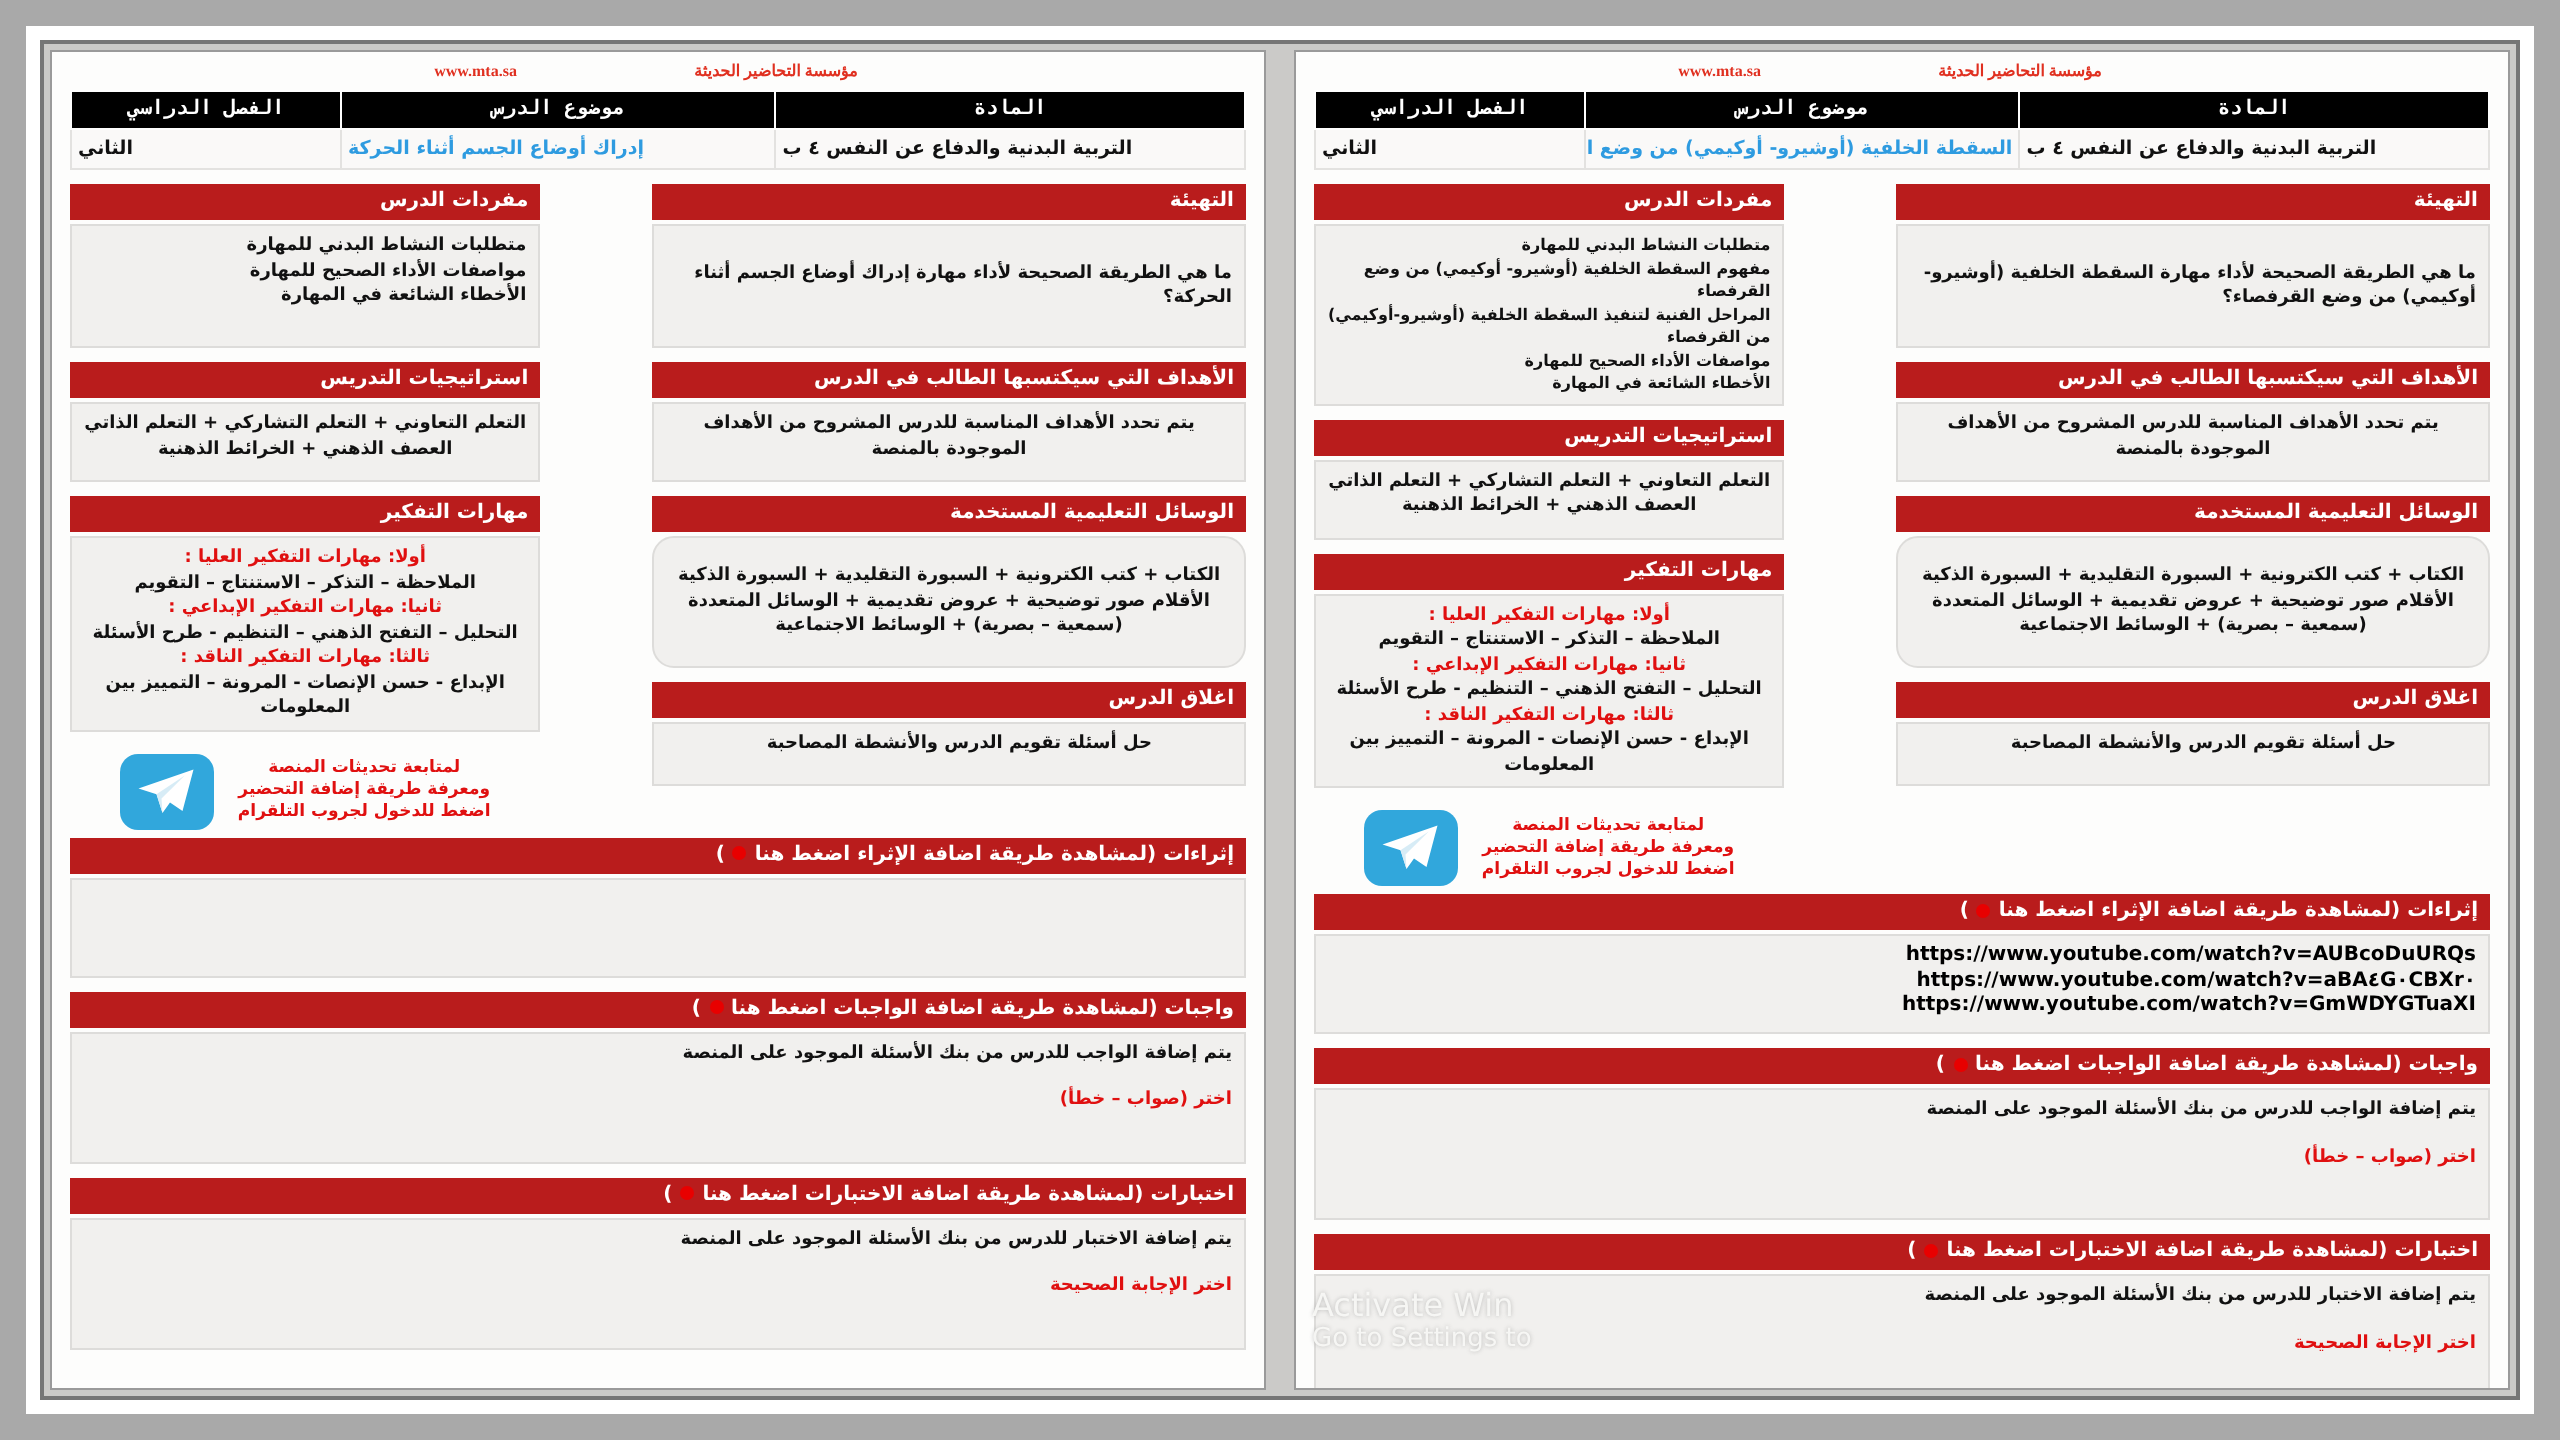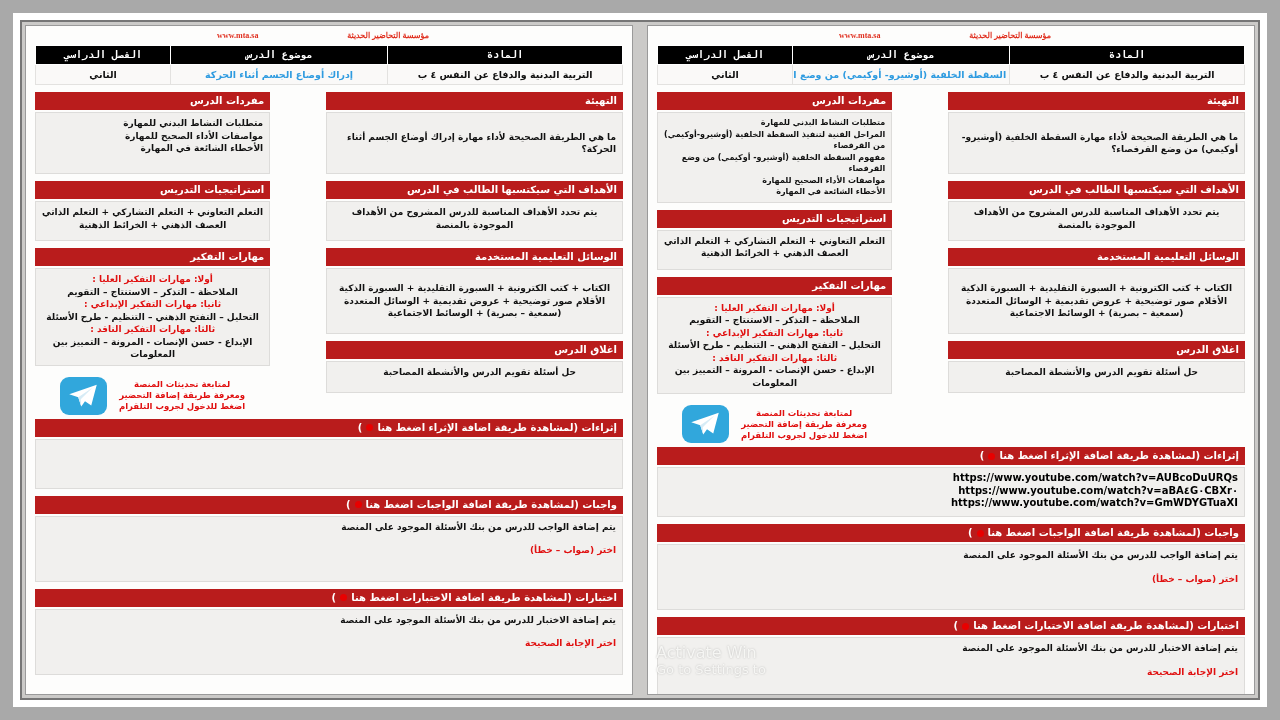--- a/index.html
+++ b/index.html
@@ -13,39 +13,39 @@
   
   .hdrline{position:relative;height:12px;margin-bottom:2px;}
   .hdrline span{position:absolute;top:0;color:#e03020;font-size:8px;font-weight:bold;white-space:nowrap;font-family:Liberation Serif, serif;}
   .hdrline .org{right:33%;}
   .hdrline .site{right:62%;}
   
   table.info{width:100%;border-collapse:collapse;table-layout:fixed;}
   table.info th{background:#000000;color:#fff;font-size:10px;font-weight:bold;
                 padding:3px 4px;border:1px solid #ffffff;text-align:center;font-family:Liberation Mono, monospace;}
   table.info td{background:#faf9f8;font-size:9.5px;font-weight:bold;color:#111;
-                padding:4px 3px;border:1px solid #e3e2e0;text-align:center;white-space:nowrap;overflow:hidden;}
+                padding:4px 3px;border:1px solid #e3e2e0;text-align:left;white-space:nowrap;overflow:hidden;}
   table.info td.topic{color:#2e9be0;}
   col.c-subject{width:40%;} col.c-topic{width:37%;} col.c-sem{width:23%;}
   
   .sec{margin-bottom:7px;}
   .bar{background:#b91c1c;color:#fff;font-weight:bold;font-size:10px;
        padding:3px 6px 4px;line-height:11px;}
   .body{background:#f1f0ee;border:1px solid #dddcda;margin-top:2px;
         font-size:9px;font-weight:bold;color:#111;padding:4px 6px;line-height:12.5px;}
   .cols{display:flex;justify-content:space-between;margin-top:7px;}
   .colR{width:50.5%;} .colL{width:40%;}
   .body.t-right{text-align:right;}
   .body.t-center{text-align:center;}
   .b-tahyia{min-height:52px;display:flex;align-items:center;}
   .b-mufradat{min-height:52px;}
   .b-mufradat.small{font-size:8px;line-height:11.5px;}
   .b-objectives{min-height:30px;}
   .b-strategies{min-height:30px;}
-  .b-aids{min-height:56px;display:flex;flex-direction:column;justify-content:center;}
+  .b-aids{min-height:56px;display:flex;flex-direction:column;justify-content:center;border-radius:11px;}
   .b-thinking{min-height:78px;}
   .b-thinking .red{color:#e01010;}
   .b-closing{min-height:22px;padding-right:46px;}
   
   .tg{display:flex;align-items:center;justify-content:center;gap:12px;margin-top:4px;min-height:46px;}
   .tg .note{color:#e01010;font-size:8.5px;font-weight:bold;text-align:center;line-height:11px;}
   .tg .icon{width:47px;height:38px;background:#31a7dc;border-radius:9px;
             display:flex;align-items:center;justify-content:center;flex:0 0 auto;}
   
   .bar .dot{display:inline-block;width:7px;height:7px;border-radius:50%;
@@ -224,22 +224,22 @@
         <div class="sec">
           <div class="bar">اغلاق الدرس</div>
           <div class="body t-right b-closing">حل أسئلة تقويم الدرس والأنشطة المصاحبة</div>
         </div>
       </div>
       <div class="colL">
         <div class="sec">
           <div class="bar">مفردات الدرس</div>
           <div class="body t-right b-mufradat small">
             <div>متطلبات النشاط البدني للمهارة</div>
+            <div>مفهوم السقطة الخلفية (أوشيرو- أوكيمي) من وضع القرفصاء</div>
             <div>المراحل الفنية لتنفيذ السقطة الخلفية (أوشيرو-أوكيمي) من القرفصاء</div>
-            <div>مفهوم السقطة الخلفية (أوشيرو- أوكيمي) من وضع القرفصاء</div>
             <div>مواصفات الأداء الصحيح للمهارة</div>
             <div>الأخطاء الشائعة في المهارة</div>
           </div>
         </div>
         <div class="sec">
           <div class="bar">استراتيجيات التدريس</div>
           <div class="body t-center b-strategies">
             <div>التعلم التعاوني + التعلم التشاركي + التعلم الذاتي</div>
             <div>العصف الذهني + الخرائط الذهنية</div>
           </div>

